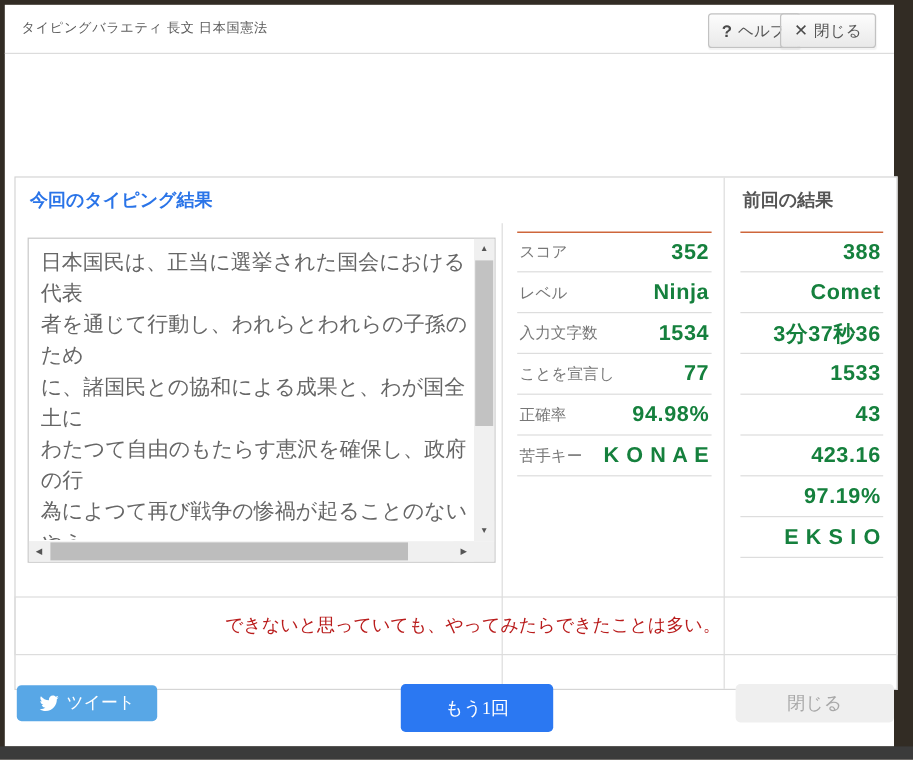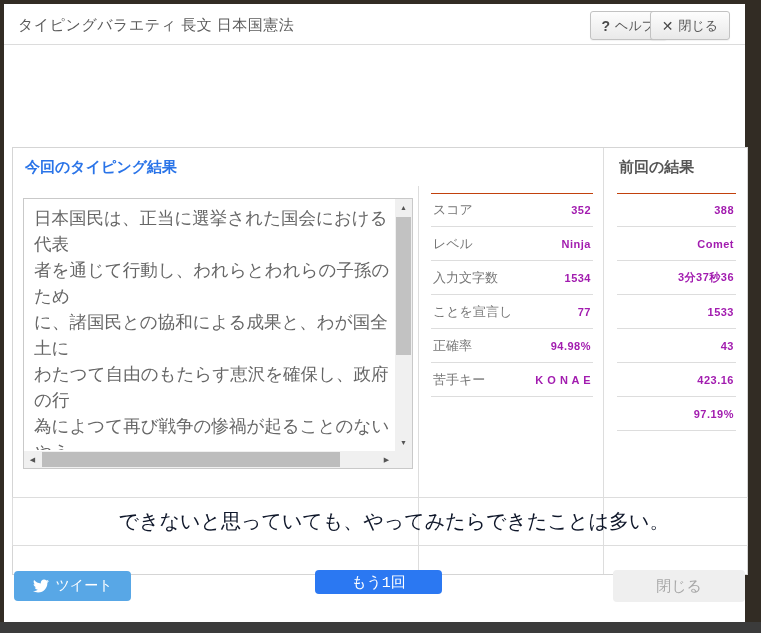--- a/index.html
+++ b/index.html
@@ -3,21 +3,21 @@
 <meta charset="utf-8">
 <style>
   * { margin:0; padding:0; box-sizing:border-box; }
   html,body { width:761px; height:633px; }
   body { font-family:"Liberation Sans","DejaVu Sans",sans-serif; }
   #screen { position:relative; width:761px; height:633px; background:#322c24; overflow:hidden; }
   #modal { position:absolute; left:4px; top:4px; width:741px; height:618px; background:#ffffff; }
   #bottom-bar { position:absolute; left:0; top:622px; width:761px; height:11px; background:#3b3b3b; }
 
   
-  .win-title { position:absolute; left:14px; top:12px; font-size:15px; color:#5b5b5b; letter-spacing:0.5px; }
+  .win-title { position:absolute; left:14px; top:12px; font-size:11px; color:#5b5b5b; letter-spacing:0.5px; }
   .hdr-rule { position:absolute; left:0; top:40px; width:741px; height:0; border-bottom:1px solid #dcdcdc; }
   .hdr-btn { position:absolute; top:7px; height:29px; display:flex; align-items:center; gap:5px;
              padding:0 11px; background:linear-gradient(#fdfdfd,#e9e9e9); border:1px solid #c2c2c2;
              border-radius:3px; font-size:13px; color:#555; cursor:pointer; box-shadow:0 1px 1px rgba(0,0,0,.05); }
   .hdr-btn .glyph { font-weight:bold; color:#4a4a4a; font-size:14px; }
   #help-btn { right:78px; }
   #win-close-btn { right:15px; }
 
   
   #results-panel { position:absolute; left:8px; top:143px; width:736px; height:428px;
@@ -44,32 +44,32 @@
   #hsb-thumb { position:absolute; left:18px; top:1px; height:15px; width:298px; background:#bdbdbd; cursor:pointer; }
 
   
   .stats { position:absolute; top:45px; }
   #stats-current { left:418px; width:162px; }
   #stats-previous { left:604px; width:119px; }
   .stat-row { height:34px; border-bottom:1px solid #ddd; display:flex; align-items:center;
               justify-content:space-between; padding:0 2px; }
   .stats .stat-row:first-child { border-top:1px solid #c2410c; }
   .stat-label { font-size:13px; color:#777; }
-  .stat-value { font-size:11px; font-weight:bold; color:#a21caf; margin-left:auto; letter-spacing:0.5px; }
+  .stat-value { font-size:18px; font-weight:bold; color:#15803d; margin-left:auto; letter-spacing:0.5px; }
 
   
   #message-box { position:absolute; left:8px; top:493px; width:736px; height:49px;
                  border:1px solid #ddd; display:flex; align-items:center; justify-content:center; }
-  #message-box span { font-size:20px; color:#0f172a;margin-left:28px; }
+  #message-box span { font-size:15px; color:#b91c1c;margin-left:28px; }
 
   
   .btn { position:absolute; border:none; border-radius:4px; cursor:pointer;
-         display:flex; align-items:center; justify-content:center; font-family:Liberation Mono, monospace; }
+         display:flex; align-items:center; justify-content:center; font-family:Liberation Serif, serif; }
   #tweet-btn { left:10px; top:567px; width:117px; height:30px; background:#58a7e6; color:#fff; font-size:14px; gap:7px; }
-  #retry-btn { left:311px; top:566px; width:127px; height:24px; background:#2b78f2; color:#fff; font-size:15px; }
+  #retry-btn { left:330px; top:566px; width:127px; height:40px; background:#2b78f2; color:#fff; font-size:15px; }
   #footer-close-btn { left:609px; top:566px; width:132px; height:32px; background:#efefef; color:#a8a8a8; font-size:15px; }
 </style>
 </head>
 <body>
 
 <div id="screen">
   <div id="modal">
 
     <div class="win-title">タイピングバラエティ 長文 日本国憲法</div>
     <div class="hdr-btn" id="help-btn">
@@ -155,20 +155,23 @@
         </div>
         <div class="stat-row">
           <span class="stat-value">43</span>
         </div>
         <div class="stat-row">
           <span class="stat-value">423.16</span>
         </div>
         <div class="stat-row">
           <span class="stat-value">97.19%</span>
         </div>
+        <div class="stat-row">
+          <span class="stat-value">E K S I O</span>
+        </div>
       </div>
     </div>
 
     <div id="message-box">
       <span>できないと思っていても、やってみたらできたことは多い。</span>
     </div>
 
     <button class="btn" id="tweet-btn">
       <svg width="16" height="16" viewBox="0 0 24 24" fill="#ffffff">
           <path d="M23.95 4.57c-.88.39-1.83.65-2.82.78 1.01-.61 1.79-1.57 2.16-2.72-.95.55-2 .96-3.13 1.18-.9-.96-2.17-1.56-3.59-1.56-2.72 0-4.92 2.2-4.92 4.92 0 .39.04.76.13 1.12-4.09-.19-7.72-2.16-10.15-5.13-.43.72-.67 1.56-.67 2.48 0 1.71.87 3.21 2.19 4.1-.81-.03-1.57-.25-2.23-.62v.06c0 2.39 1.69 4.37 3.95 4.83-.41.11-.85.17-1.3.17-.31 0-.61-.03-.92-.08.63 1.95 2.45 3.38 4.6 3.42-1.68 1.32-3.81 2.1-6.1 2.1-.39 0-.78-.02-1.17-.07 2.19 1.39 4.77 2.21 7.56 2.21 9.05 0 14-7.5 14-13.99 0-.21 0-.42-.02-.63.96-.69 1.8-1.56 2.46-2.55z"></path>

